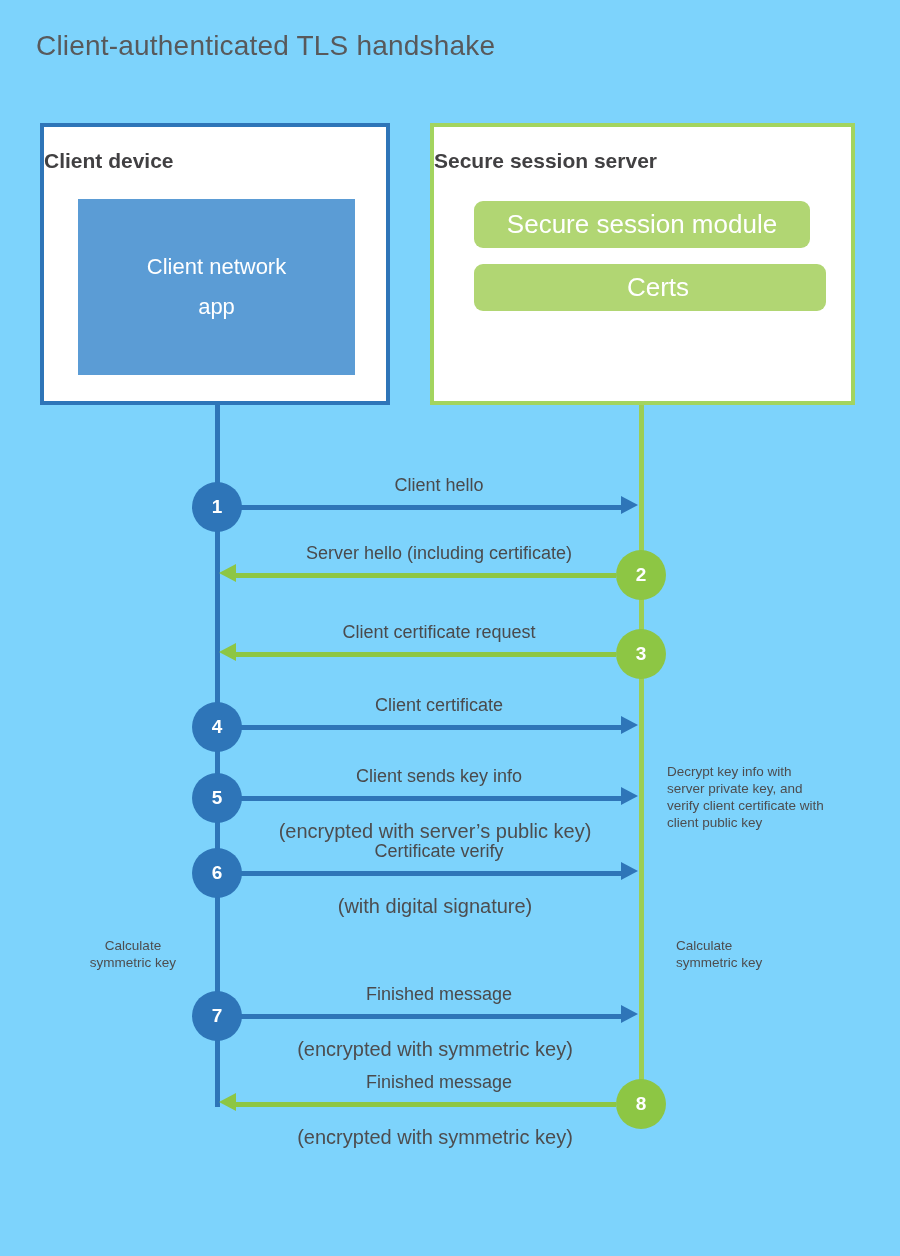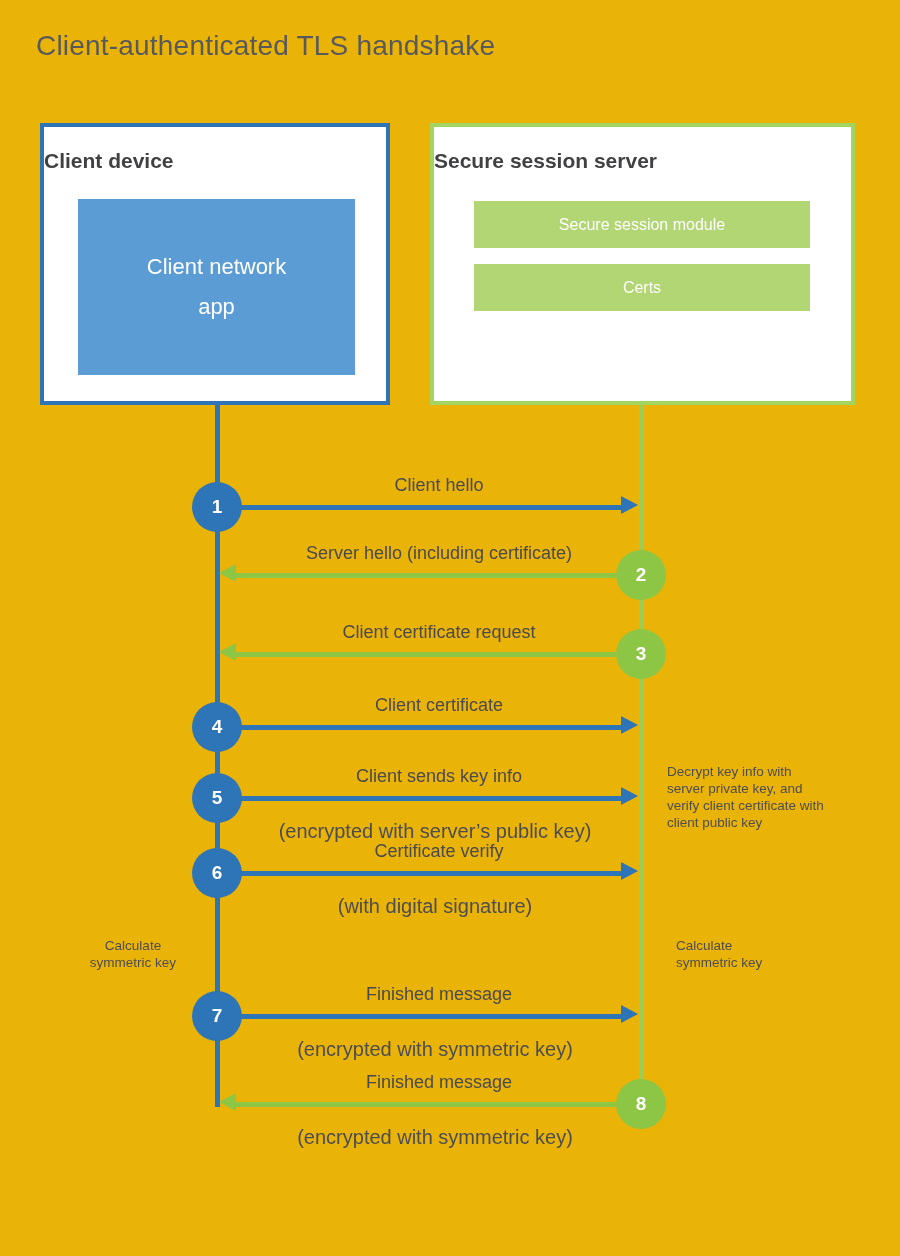--- a/index.html
+++ b/index.html
@@ -1,17 +1,17 @@
 <!DOCTYPE html>
 <html><head>
 <meta charset="utf-8">
 <style>
   html,body { margin:0; padding:0; background:#ffffff; }
   body { font-family:"Liberation Sans","DejaVu Sans",sans-serif; }
-  .canvas { position:relative; width:900px; height:1256px; background:#eab308; overflow:hidden; }
+  .canvas { position:relative; width:900px; height:1256px; background:#7dd3fc; overflow:hidden; }
 
   .page-title {
     position:absolute; left:36px; top:30px;
     font-size:28px; font-weight:300; color:#58595B; letter-spacing:0.2px;
   }
 
   
   .actor-box { position:absolute; top:123px; height:282px; box-sizing:border-box; background:#fff; }
   .client-box { left:40px; width:350px; border:4px solid #2E75B8; }
   .server-box { left:430px; width:425px; border:4px solid #A3D45F; }
@@ -19,23 +19,23 @@
 
   .client-app {
     position:absolute; left:78px; top:199px; width:277px; height:176px;
     background:#5B9CD5; display:flex; align-items:center; justify-content:center;
   }
   .client-app .txt { width:180px; text-align:center; color:#ffffff; font-size:22px; line-height:40px; }
 
   .server-bar {
     position:absolute; left:474px; width:336px; height:47px;
     background:#B1D673; display:flex; align-items:center; justify-content:center;
-    color:#ffffff; font-size:16px;
+    color:#ffffff; font-size:26px;border-radius:9px;
   }
-  .bar-0 { top:201px; } .bar-1 { top:264px; } .bar-2 { top:325px; }
+  .bar-0 { top:201px; } .bar-1 { top:264px;padding-left:16px; } .bar-2 { top:325px; }
 
   
   .lifeline { position:absolute; width:5px; top:405px; }
   .lifeline.blue  { left:215px; height:702px; background:#2E75B8; }
   .lifeline.green { left:639px; height:690px; background:#9CCE55; }
 
   
   .row { position:absolute; left:0; width:900px; height:0; }
   .circle {
     position:absolute; top:-25px; width:50px; height:50px; border-radius:50%;

